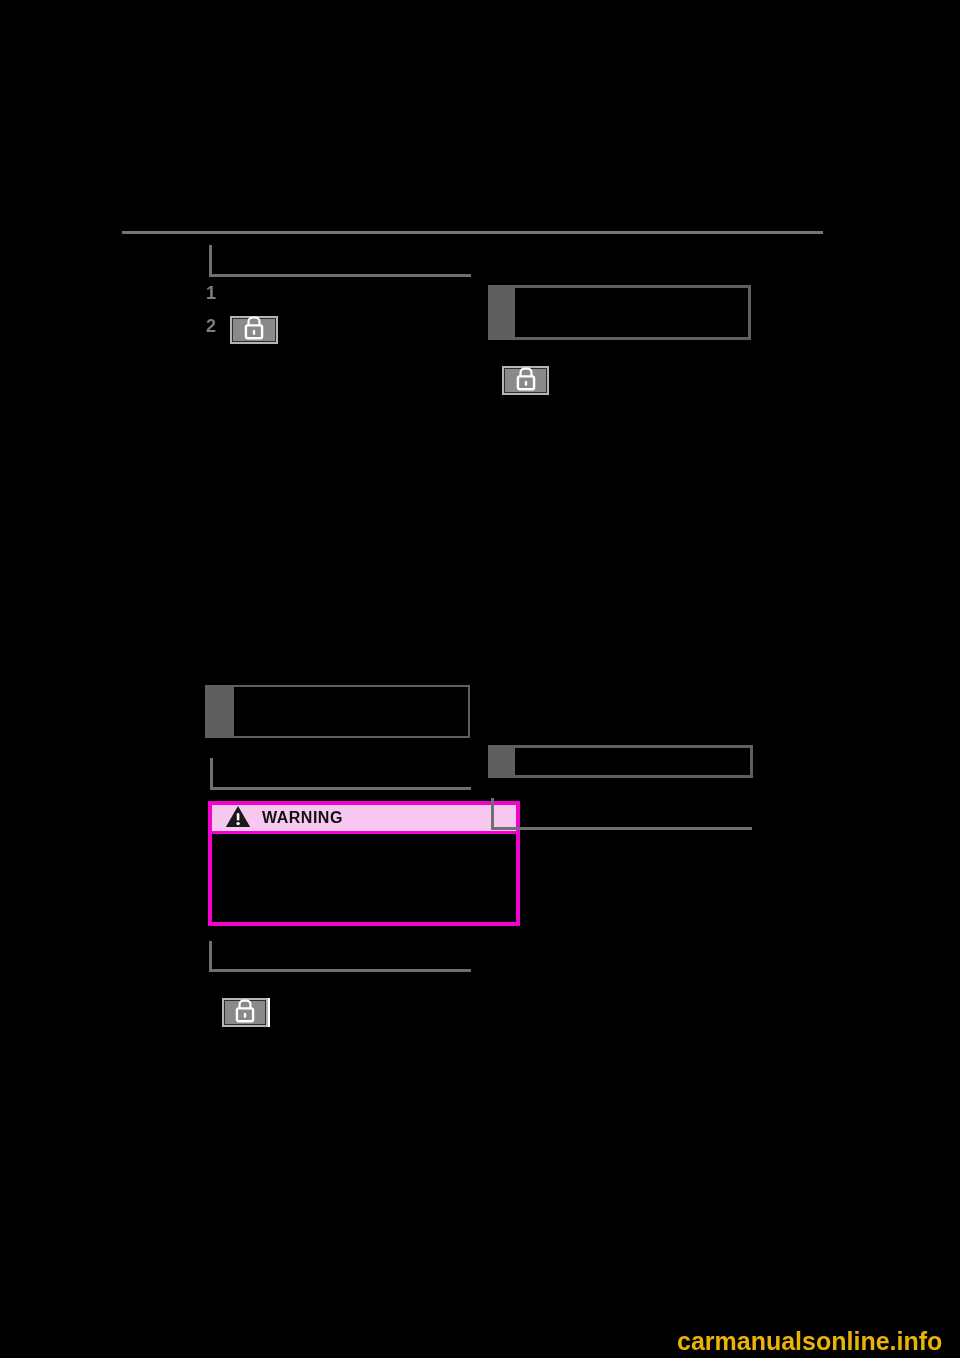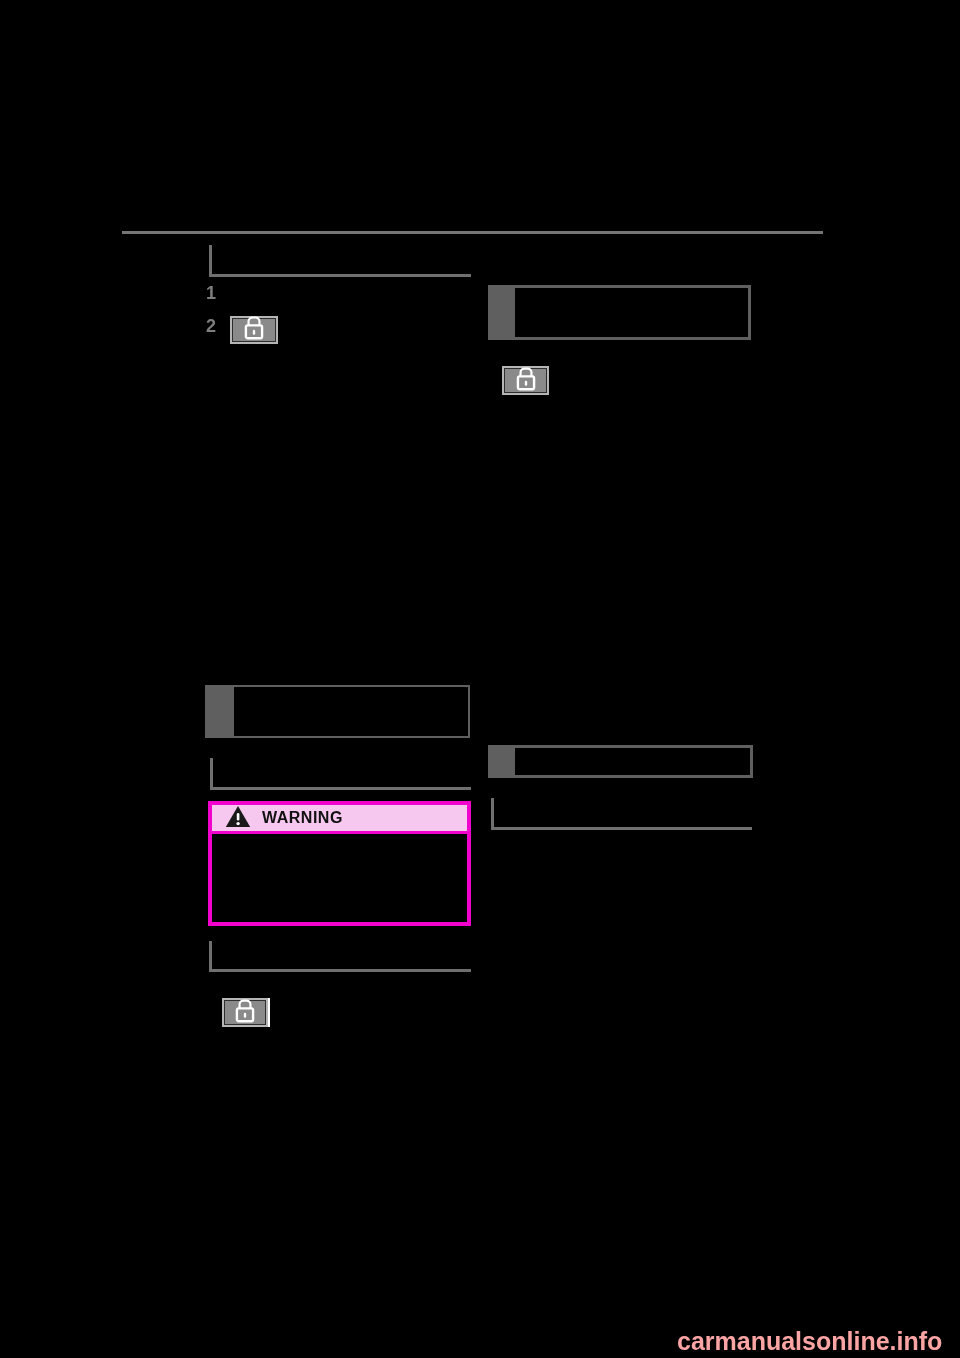--- a/index.html
+++ b/index.html
@@ -40,37 +40,37 @@
     box-shadow:inset 0 0 0 1px #2e2e2e;
     display:flex;align-items:center;justify-content:center;
   }
   .lock-1{left:230px;top:316px;width:48px;height:28px;}
   .lock-2{left:502px;top:366px;width:47px;height:29px;}
   .lock-3{left:222px;top:998px;width:46px;height:29px;}
   .caret{left:268px;top:998px;width:2px;height:29px;background:#ffffff;}
 
   
   .warning-box{
-    left:208px;top:801px;width:263px;height:125px;
+    left:208px;top:801px;width:312px;height:125px;
     border:4px solid #f202cd;background:#000;
   }
   .warning-header{
     height:26px;background:#f6c8ef;border-bottom:3px solid #f202cd;
     display:flex;align-items:center;padding-left:13px;
   }
   .warning-title{
     color:#111;font-size:16px;font-weight:bold;letter-spacing:0.5px;
     margin-left:11px;
   }
   .warning-body{flex:1;background:#000;}
 
   
   .watermark{
     left:677px;top:1327px;width:270px;
-    color:#fca5a5;font-size:25px;font-weight:bold;white-space:nowrap;
+    color:#eab308;font-size:25px;font-weight:bold;white-space:nowrap;
   }
 </style>
 </head>
 <body>
 
 <div class="abs top-rule"></div>
 
 <div class="abs corner corner-1"></div>
 
 <div class="abs step-num step-1">1</div>

